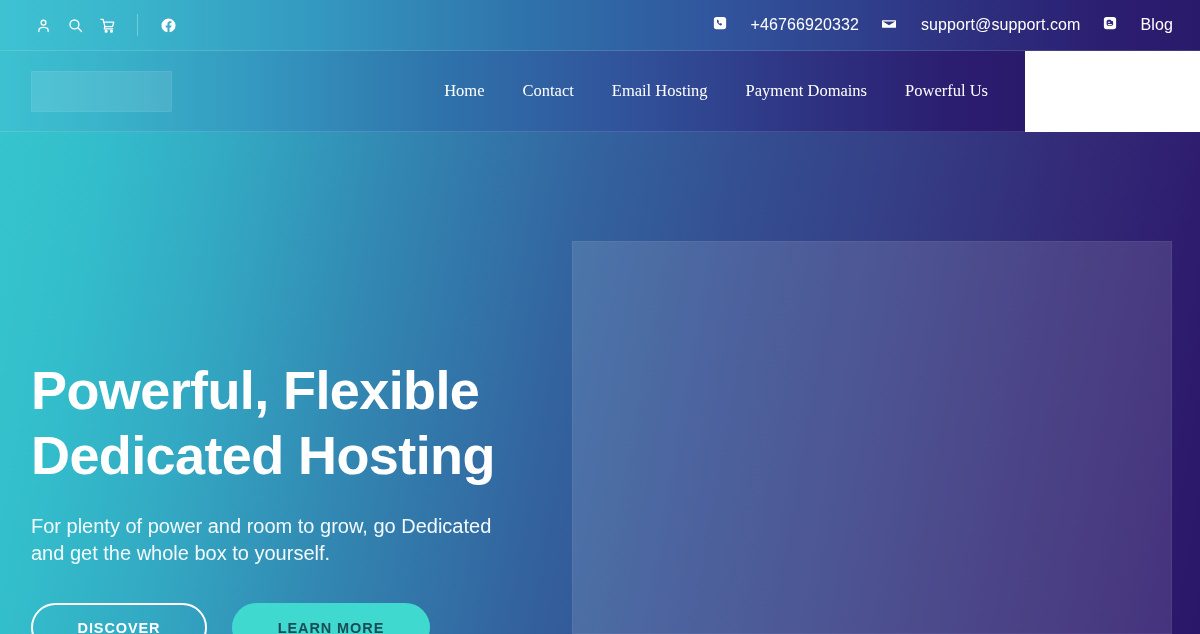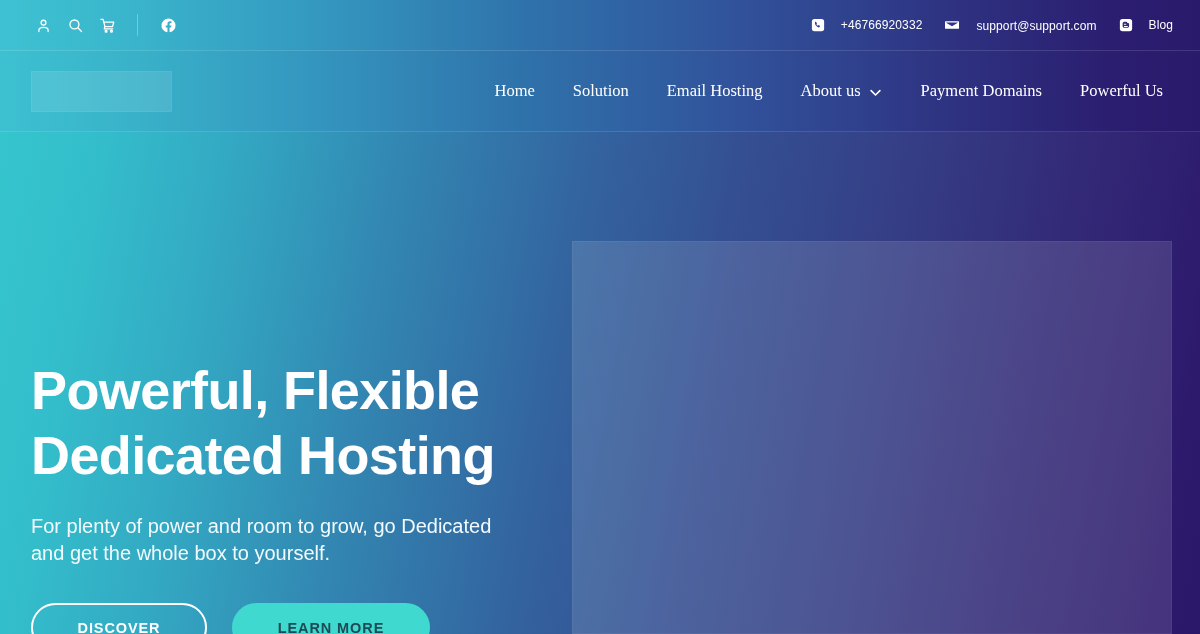--- a/index.html
+++ b/index.html
@@ -73,40 +73,40 @@
   .topbar-right {
     margin-left: auto;
     display: flex;
     align-items: center;
     padding-right: 27px;
     gap: 22px;
   }
 
   .tb-contact {
     display: flex;
-    align-items: flex-end;
-    gap: 16px;
-    color: #ffffff;
-    font-size: 12px;
+    align-items: flex-start;
+    gap: 24px;
+    color: #ffffff;
+    font-size: 16px;
     letter-spacing: 0.1px;
     cursor: pointer;
     white-space: nowrap;
   }
   .tb-contact .glyph {
     display: flex;
     align-items: center;
     justify-content: center;
     color: #ffffff;
   }
 
   
   .header {
     position: absolute;
     top: 51px; left: 0;
-    width: 1200px;
+    width: 1025px;
     height: 81px;
     background: linear-gradient(90deg,
         #3dc1d1 0%,
         #39b2c9 11%,
         #3496bf 26%,
         #2f71aa 44%,
         #31519a 62%,
         #2e3180 80%,
         #2b1d70 93%,
         #2a1a6c 100%);
@@ -324,36 +324,28 @@
 
     <div class="logo-slot"></div>
 
     <div class="nav">
 
       <div class="nav-item">
         <span>Home</span>
       </div>
 
       <div class="nav-item">
-        <span>Solution</span>
+        <span>Contact</span>
       </div>
 
 
       <div class="nav-item">
         <span>Email Hosting</span>
       </div>
 
-      <div class="nav-item">
-        <span>About us</span>
-        <span class="chev">
-          <svg width="15" height="15" viewBox="0 0 24 24" fill="none" stroke="#ffffff" stroke-width="2.6" stroke-linecap="round" stroke-linejoin="round">
-            <polyline points="5 9 12 16 19 9"></polyline>
-          </svg>
-        </span>
-      </div>
 
       <div class="nav-item">
         <span>Payment Domains</span>
       </div>
 
       <div class="nav-item">
         <span>Powerful Us</span>
       </div>
 
     </div>

